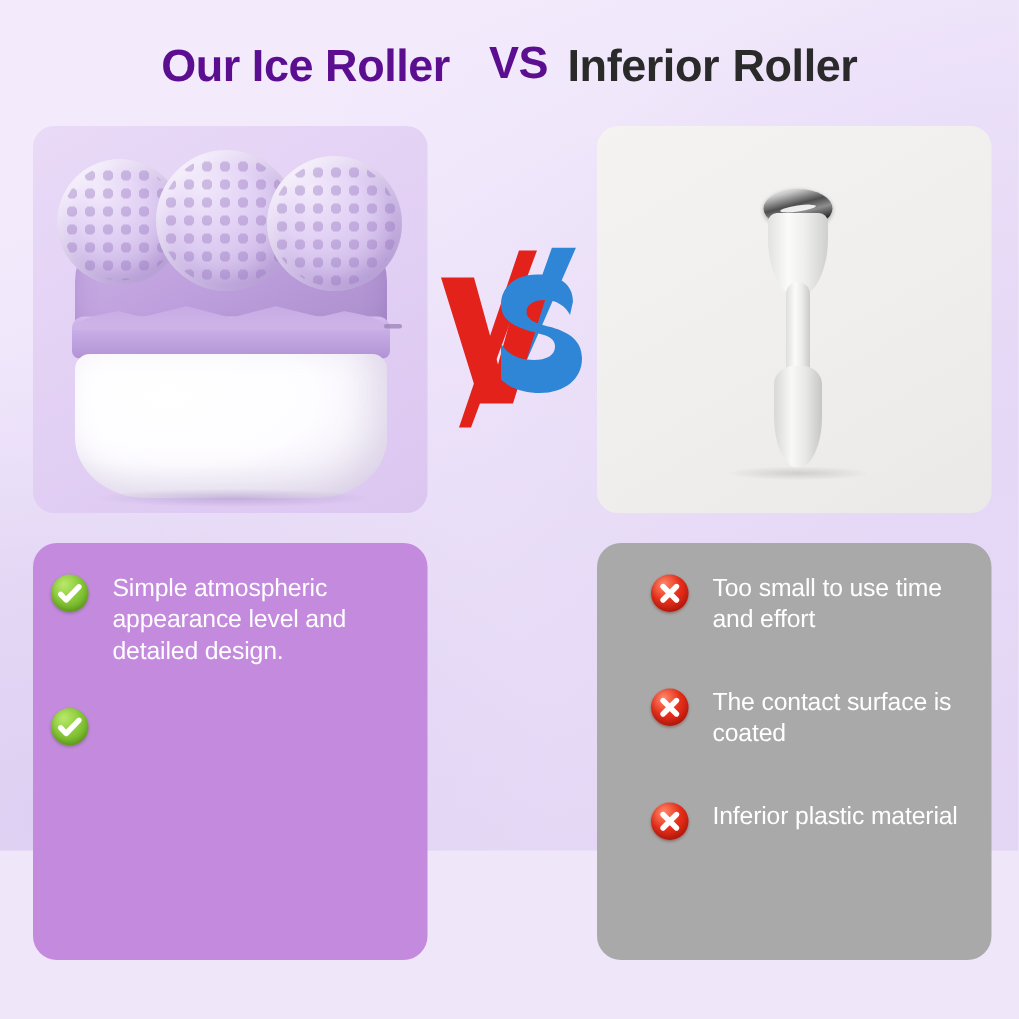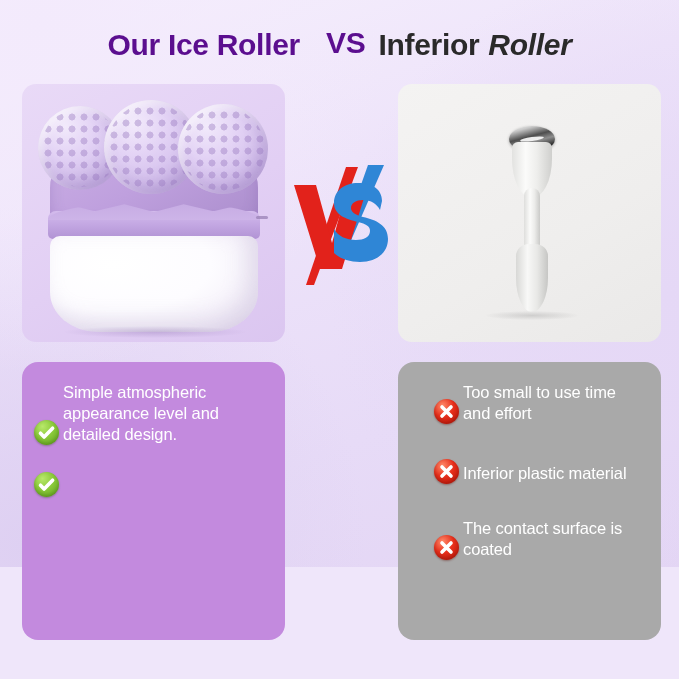--- a/index.html
+++ b/index.html
@@ -44,21 +44,21 @@
   #title-ours {
     color: #5b0e8f;
   }
   #title-vs {
     color: #5b0e8f;
     margin: 0 13px 4px 26px;
   }
   #title-prev {
     color: #2a2a2a;
   }
-  #title-prev .word2 { margin-left: 9px; font-style: italic; }
+  #title-prev .word2 { margin-left: 9px; }
 
   
   .img-panel {
     position: absolute;
     top: 84px;
     width: 263px;
     height: 258px;
     border-radius: 14px;
     overflow: hidden;
   }
@@ -245,22 +245,23 @@
     background: #a9a9a9;
     padding-left: 36px;
   }
   .feat-list {
     margin: 0;
     padding: 0;
     list-style: none;
   }
   .feat-item {
     display: flex;
-    align-items: flex-end;
+    align-items: flex-start;
     margin-bottom: 26px;
+    gap: 12px;
   }
   #feat-panel-right .feat-item { margin-bottom: 34px; }
   .feat-icon {
     flex: 0 0 auto;
     width: 25px;
     height: 25px;
     border-radius: 50%;
     position: relative;
     margin-top: 1px;
   }
@@ -378,26 +379,26 @@
             </svg>
         </span>
         <span class="feat-text">Too small to use time and effort</span>
       </li>
       <li class="feat-item">
         <span class="feat-icon icon-cross">
           <svg viewBox="0 0 25 25">
               <path d="M8 8 L17 17 M17 8 L8 17" fill="none" stroke="#ffffff" stroke-width="3.6" stroke-linecap="round"></path>
             </svg>
         </span>
-        <span class="feat-text">Inferior plastic material</span>
+        <span class="feat-text">The contact surface is coated</span>
       </li>
       <li class="feat-item">
         <span class="feat-icon icon-cross">
           <svg viewBox="0 0 25 25">
               <path d="M8 8 L17 17 M17 8 L8 17" fill="none" stroke="#ffffff" stroke-width="3.6" stroke-linecap="round"></path>
             </svg>
         </span>
-        <span class="feat-text">The contact surface is coated</span>
+        <span class="feat-text">Inferior plastic material</span>
       </li>
     </ul>
   </div>
 
 </div>
 
 </body></html>

